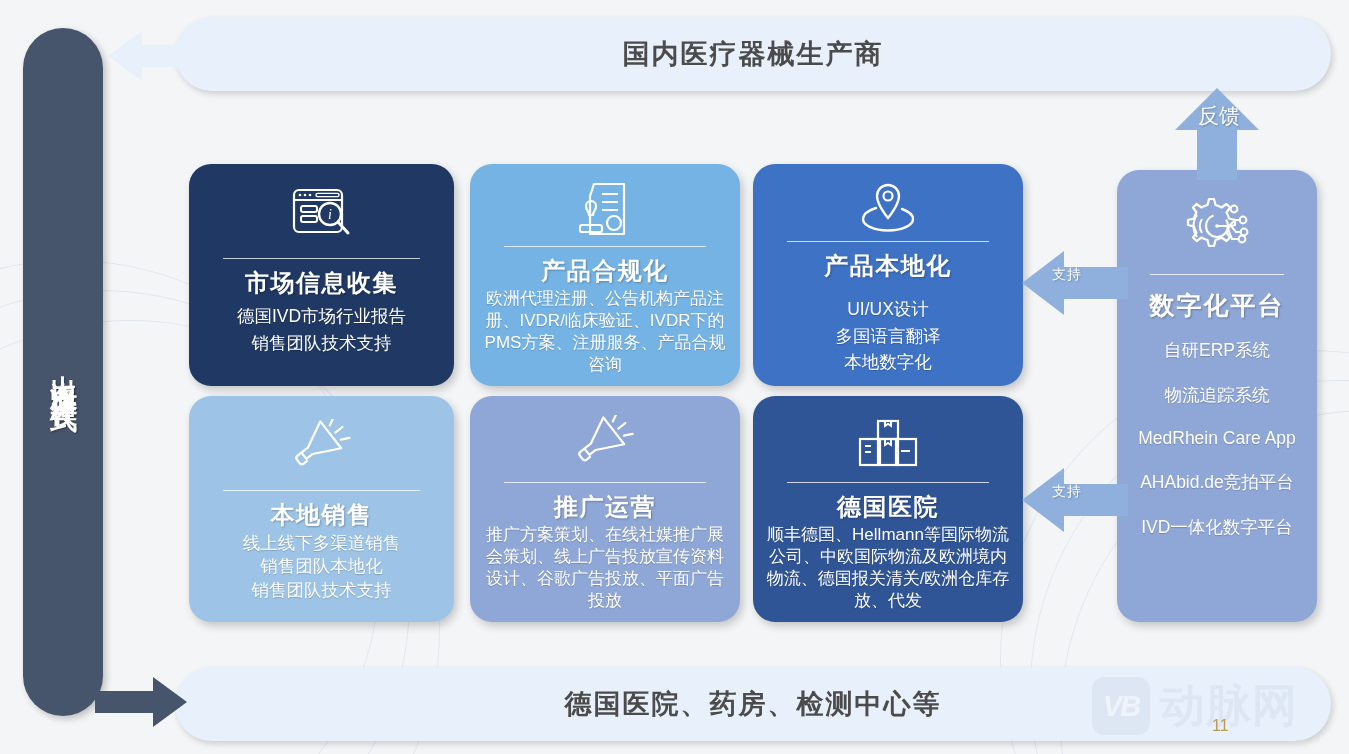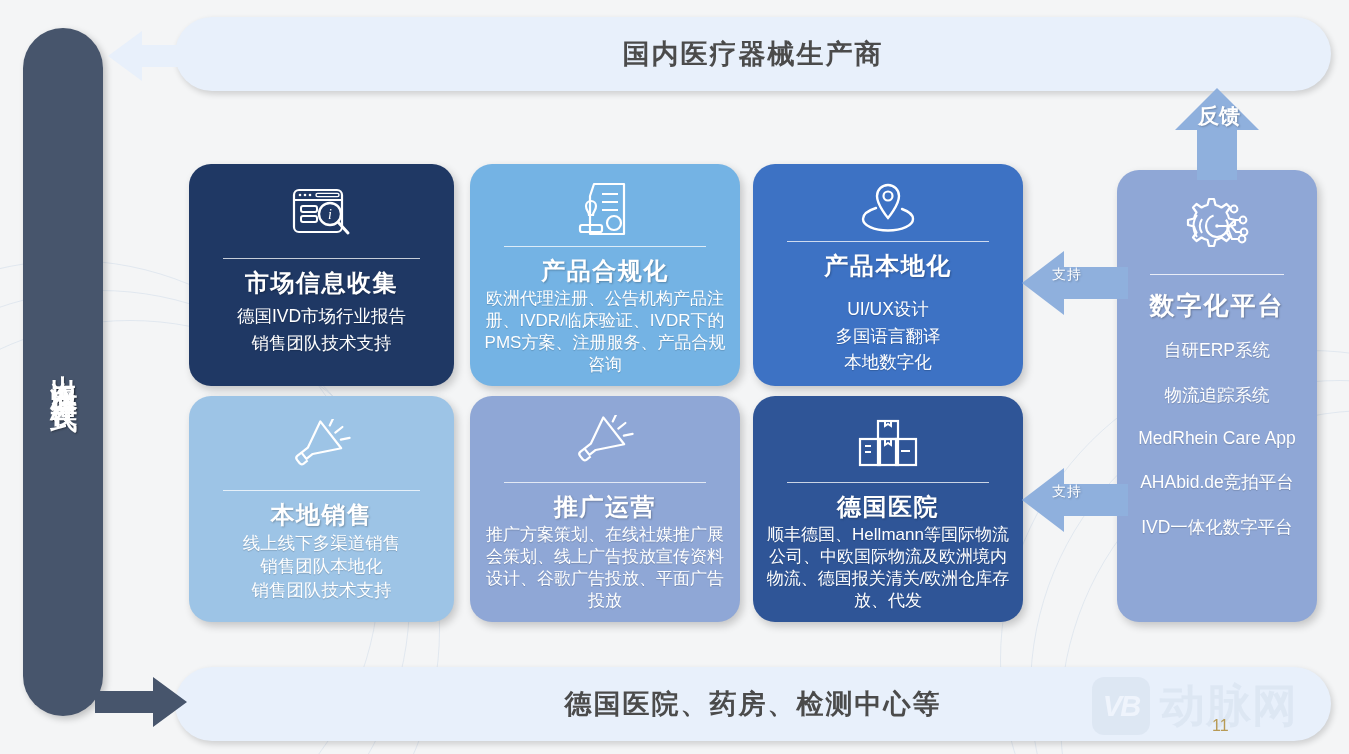--- a/index.html
+++ b/index.html
@@ -188,21 +188,20 @@
   .arrow-feedback .arrow-label {
     position: absolute;
     left: 22px; top: 16px;
     width: 44px;
     font-size: 21px;
     color: #ffffff;
     line-height: 1.12;
     letter-spacing: 0;
     text-align: center;
     text-shadow: 1px 1px 2px rgba(0,0,0,.25);
-    font-weight: bold;
   }
 
   
   .watermark {
     position: absolute;
     left: 1092px; top: 676px;
     display: flex; align-items: center; gap: 10px;
     opacity: .30;
     pointer-events: none;
   }

